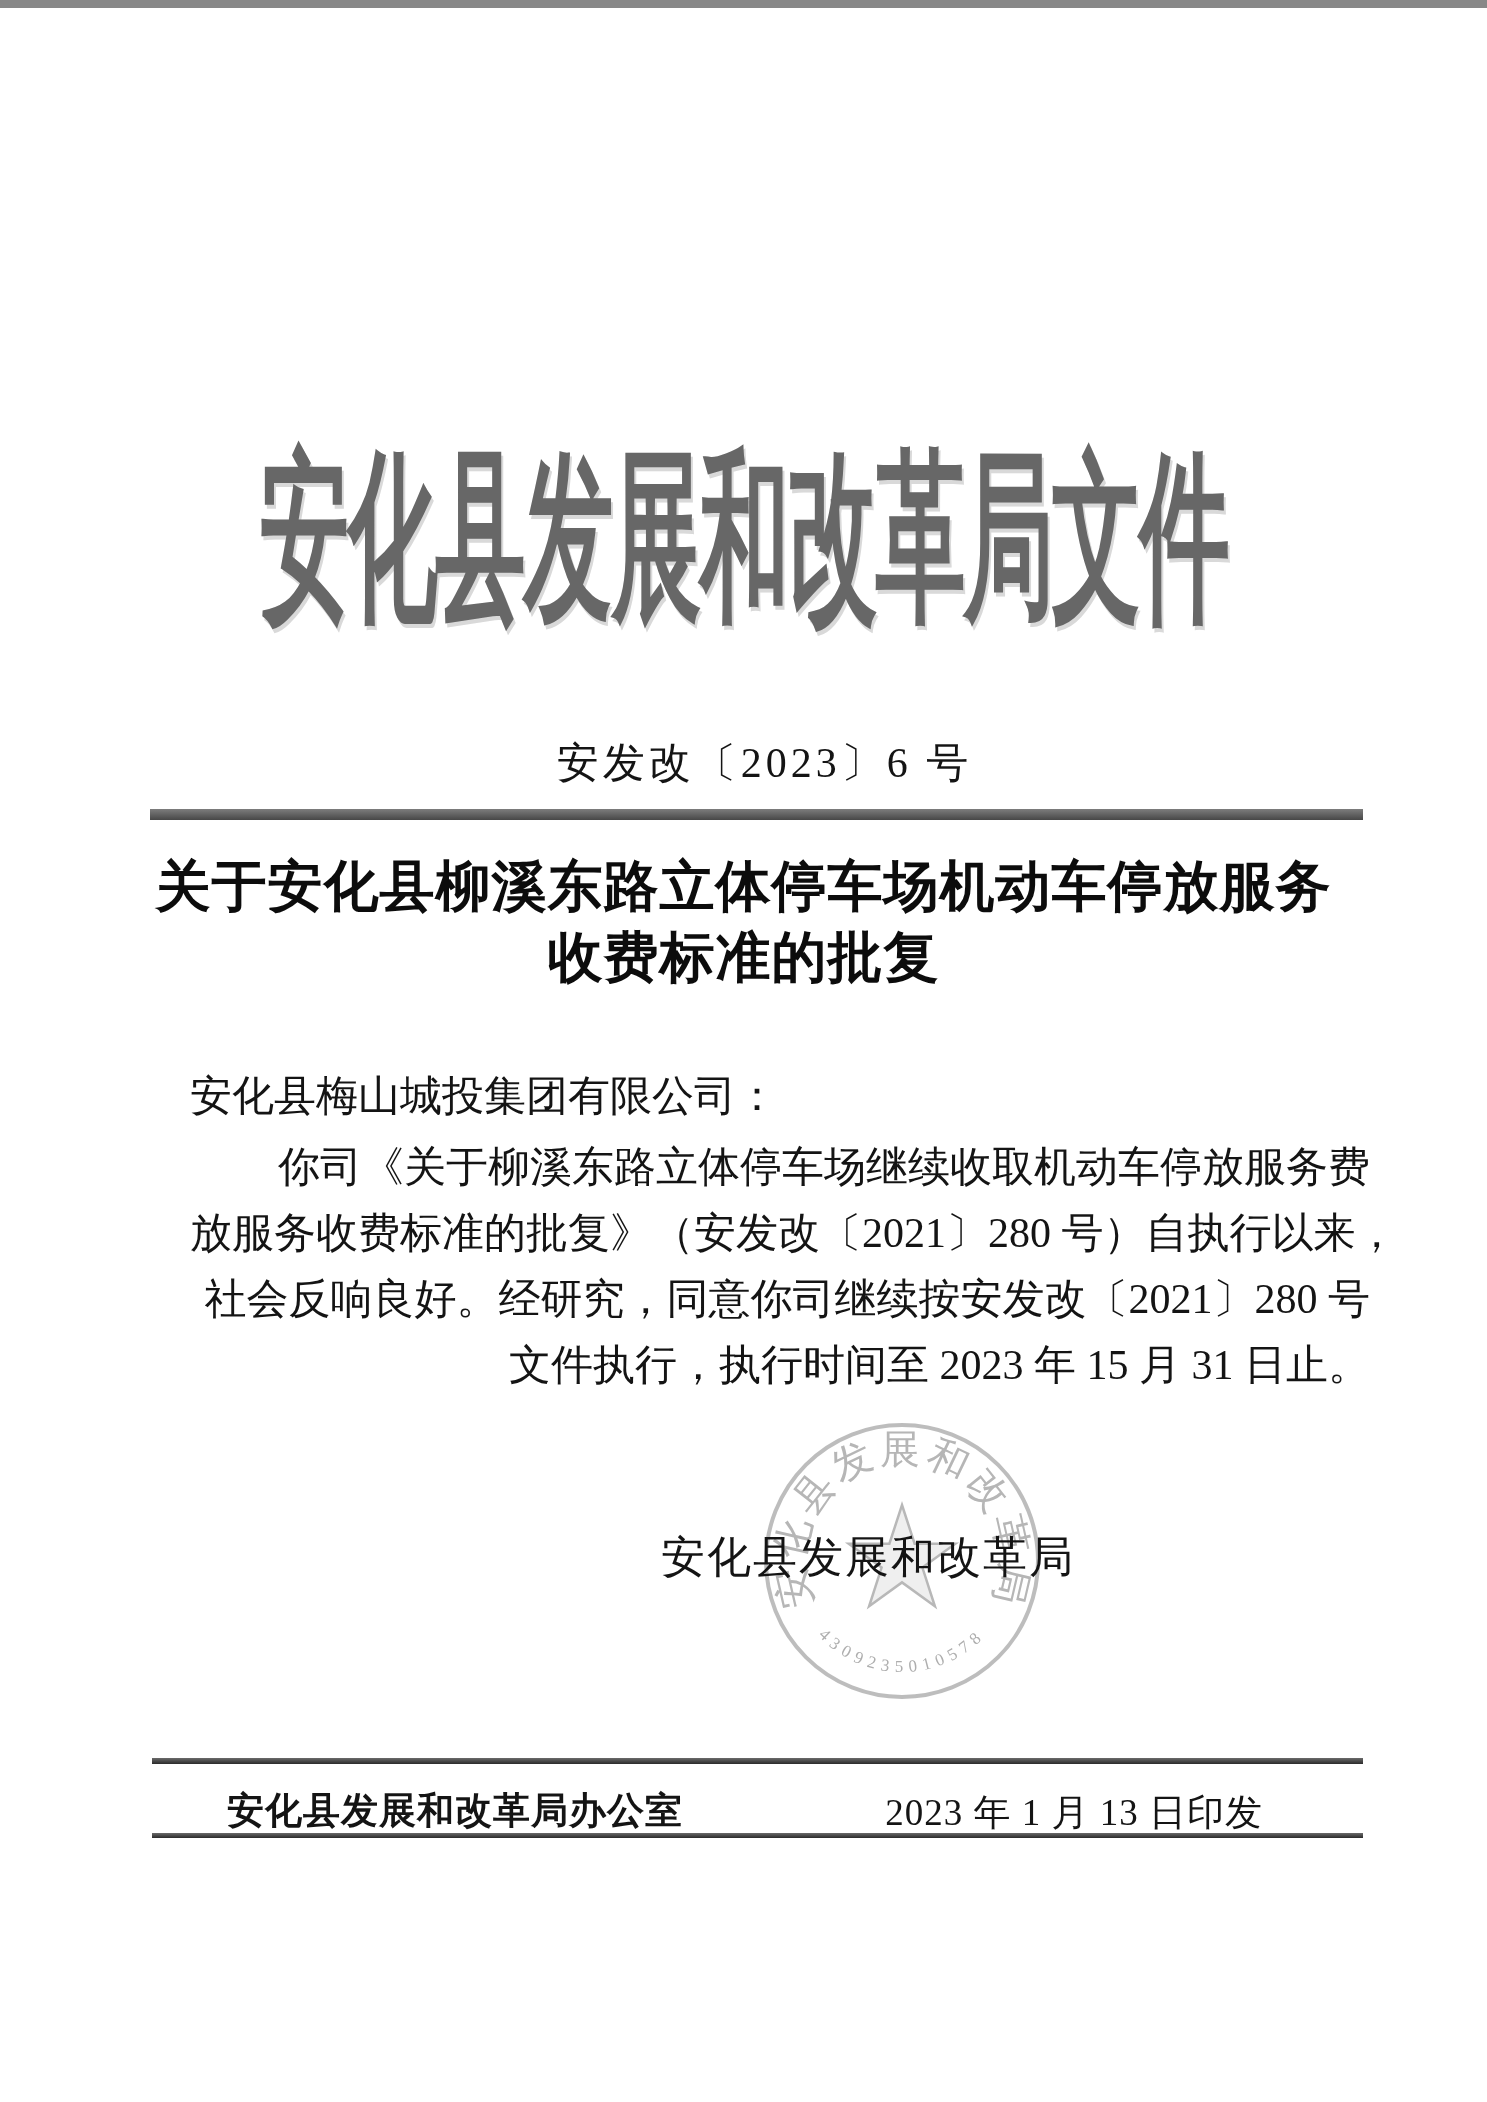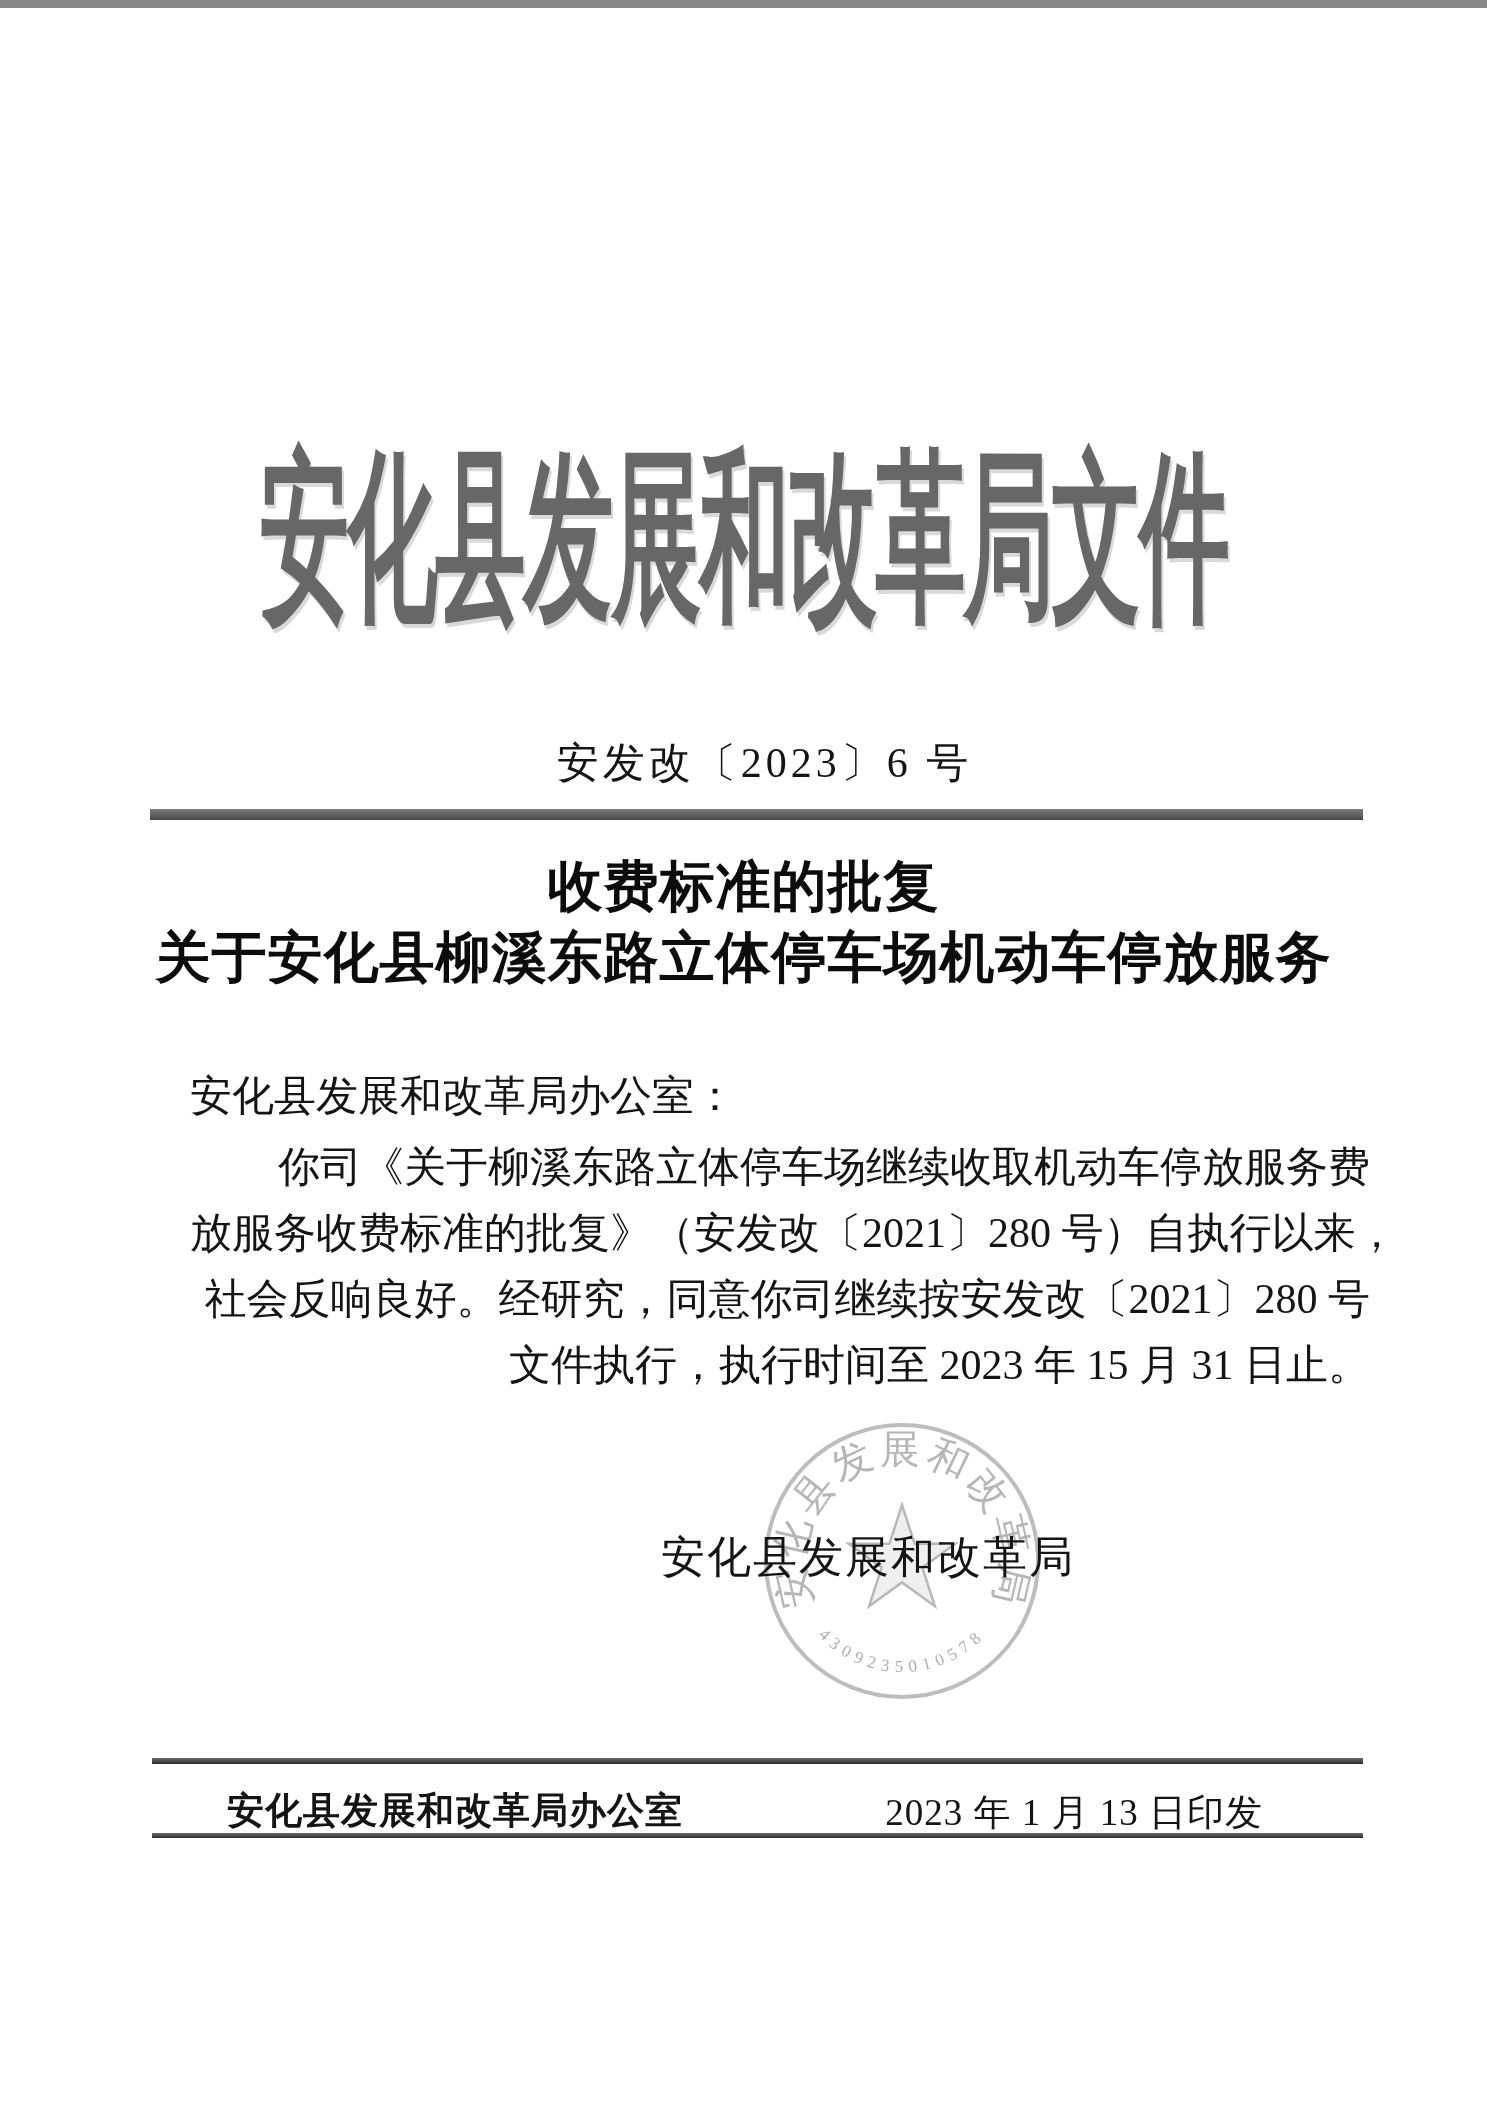--- a/index.html
+++ b/index.html
@@ -141,25 +141,25 @@
 
 <div class="page">
 
   <div class="banner">安化县发展和改革局文件</div>
 
   <div class="doc-number">安发改〔2023〕6 号</div>
 
   <div class="separator-rule"></div>
 
   <div class="doc-title">
+    <div>关于安化县柳溪东路立体停车场机动车停放服务</div>
     <div>收费标准的批复</div>
-    <div>关于安化县柳溪东路立体停车场机动车停放服务</div>
   </div>
 
-  <div class="recipient">安化县发展和改革局办公室：</div>
+  <div class="recipient">安化县梅山城投集团有限公司：</div>
 
   <div class="body-text">
     <div class="body-line indent">你司《关于柳溪东路立体停车场继续收取机动车停放服务费</div>
     <div class="body-line">放服务收费标准的批复》（安发改〔2021〕280 号）自执行以来，</div>
     <div class="body-line">社会反响良好。经研究，同意你司继续按安发改〔2021〕280 号</div>
     <div class="body-line">文件执行，执行时间至 2023 年 15 月 31 日止。</div>
   </div>
 
   <svg class="seal" viewBox="0 0 300 300" xmlns="http://www.w3.org/2000/svg">
     <defs>

